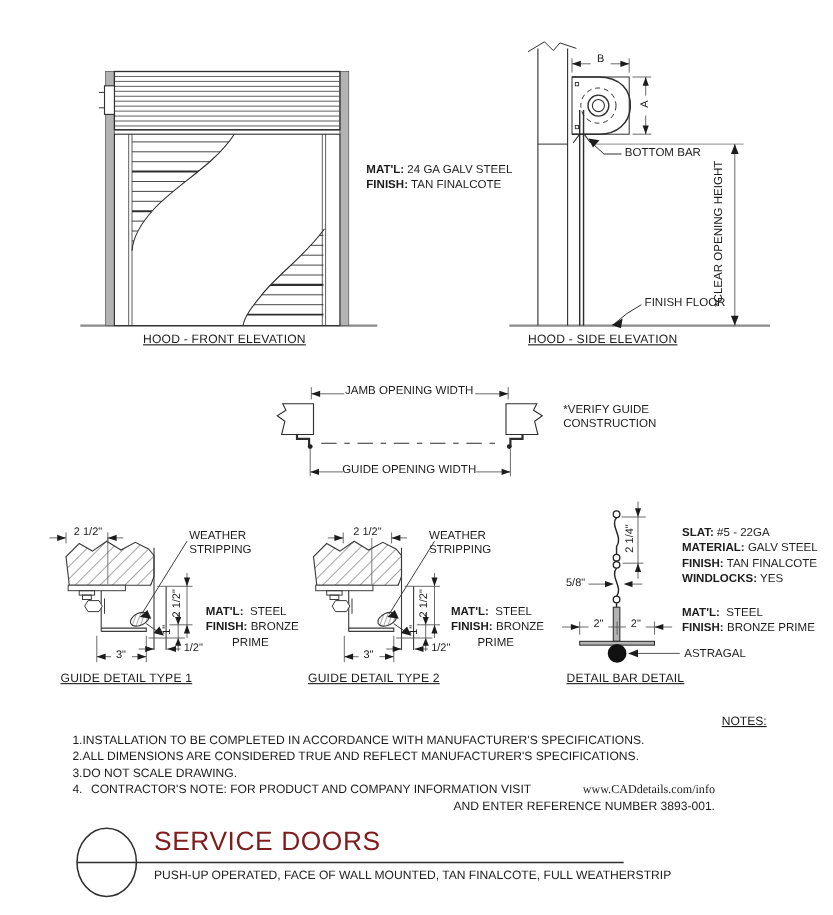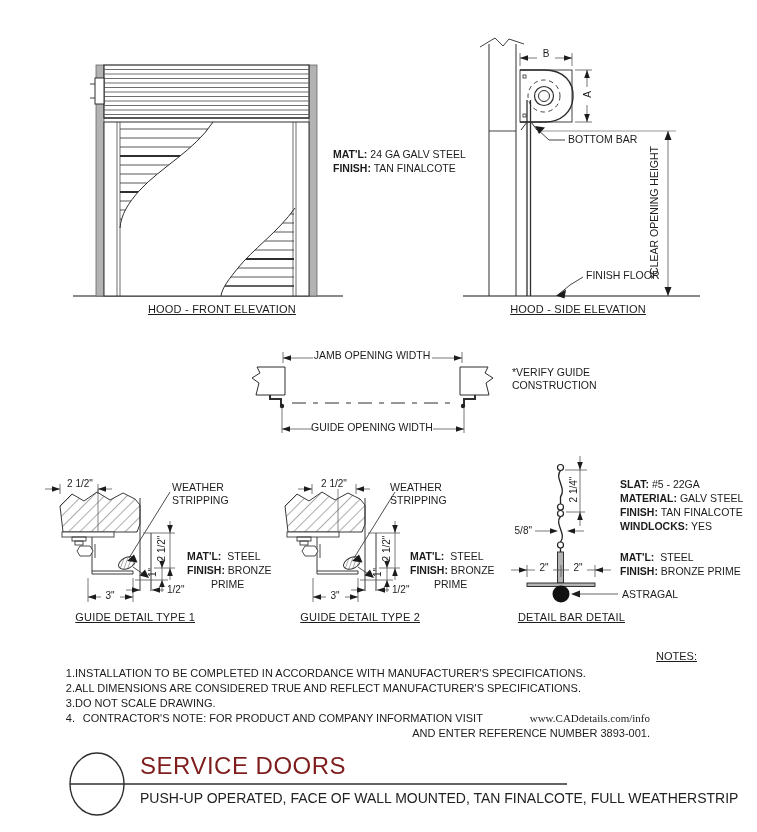--- a/index.html
+++ b/index.html
@@ -2,34 +2,34 @@
 <html><head>
 <meta charset="utf-8">
 <style>
   html,body{margin:0;padding:0;background:#fff;}
   body{width:757px;height:832px;position:relative;overflow:hidden;
        font-family:"Liberation Sans", sans-serif;color:#1c1c1c;}
   #canvas{position:absolute;left:0;top:0;width:757px;height:832px;}
   .txt{position:absolute;white-space:nowrap;color:#1c1c1c;}
   .ann{font-size:10.5px;line-height:13px;}
   .dim{font-size:10px;}
-  .fig-title{font-size:11px;text-align:right;text-decoration:underline;letter-spacing:.2px;}
+  .fig-title{font-size:11px;text-align:left;text-decoration:underline;letter-spacing:.2px;}
   .ctr{text-align:center;}
   .rot{transform:rotate(-90deg);}
   .b{font-weight:bold;}
   .spec{font-size:10.5px;line-height:14px;}
   .spec .row{white-space:nowrap;}
   .notes{position:absolute;left:57px;top:649px;width:640px;font-size:11px;line-height:15px;text-align:right;}
   .notes .hd{text-decoration:underline;display:inline-block;margin-bottom:2px;}
   .nrow{display:flex;}
   .nrow .num{width:18px;flex:0 0 18px;}
   .nrow .body{max-width:575px;white-space:normal;}
   .url{font-family:"Liberation Serif", serif;font-size:11px;margin-left:44px;}
   .tb-title{position:absolute;left:140px;top:752px;font-size:24px;letter-spacing:.5px;color:#7f1d1d;}
-  .tb-sub{position:absolute;left:140px;top:790px;font-size:14px;color:#222;}
+  .tb-sub{position:absolute;left:140px;top:790px;font-size:11px;color:#222;}
 </style>
 </head>
 <body>
 
 <svg id="canvas" viewBox="0 0 757 832" xmlns="http://www.w3.org/2000/svg">
   <defs>
     <pattern id="hatch45" patternUnits="userSpaceOnUse" width="8" height="8" patternTransform="rotate(45)">
       <line x1="0" y1="0" x2="0" y2="8" stroke="#5a5a5a" stroke-width="1"></line>
     </pattern>
     <pattern id="hatchWS" patternUnits="userSpaceOnUse" width="3.5" height="3.5" patternTransform="rotate(45)">

